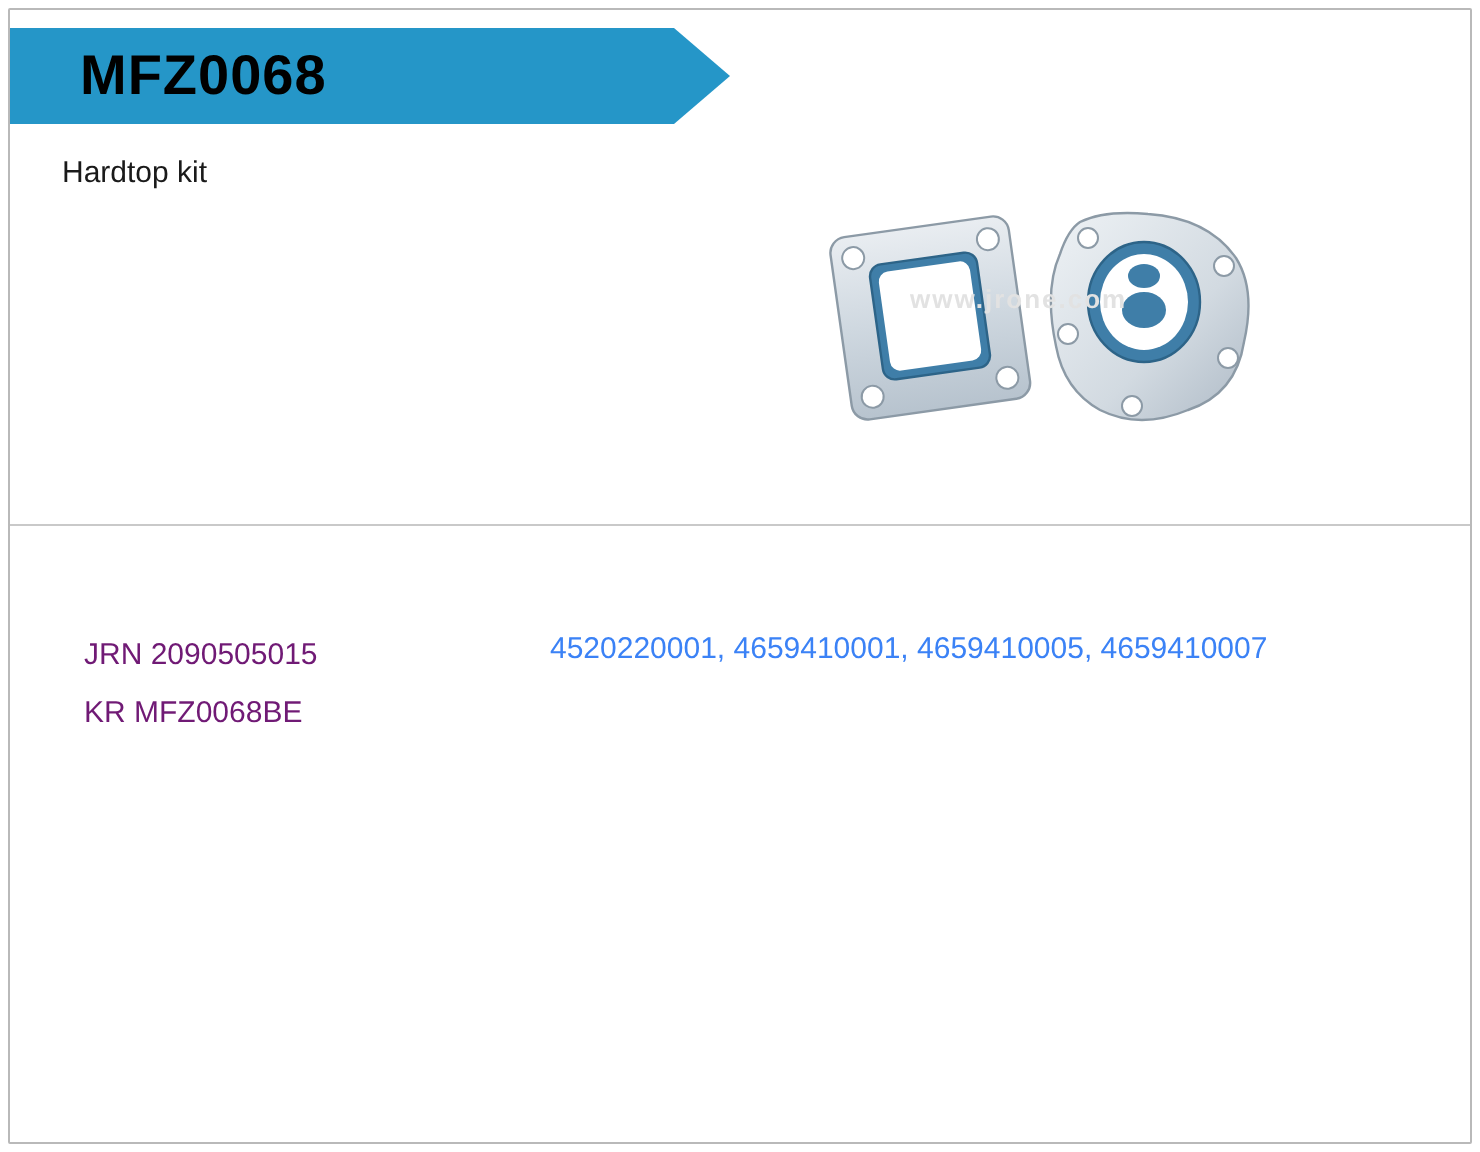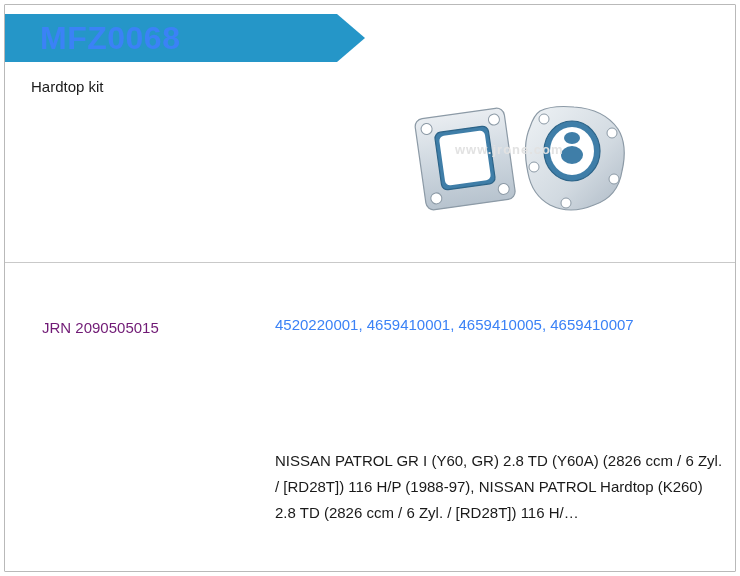--- a/index.html
+++ b/index.html
@@ -40,23 +40,23 @@
     position: absolute;
     left: 0;
     top: 0;
     width: 100%;
     height: 100%;
   }
   .banner-title {
     position: absolute;
     left: 35px;
     top: 9px;
-    font-size: 32px;
+    font-size: 28px;
     font-weight: bold;
-    color: #3b82f6;
+    color: #000000;
     letter-spacing: 0.5px;
     line-height: 30px;
     white-space: nowrap;
   }
   
   .subtitle {
     position: absolute;
     left: 31px;
     top: 78px;
     font-size: 15px;
@@ -182,19 +182,19 @@
       </g>
     </svg>
   </div>
 
   <div class="watermark">www.jrone.com</div>
 
   <div class="divider"></div>
 
   <div class="codes">
     <div class="code-line">JRN 2090505015</div>
+    <div class="code-line">KR MFZ0068BE</div>
   </div>
 
   <div class="oe-numbers">4520220001, 4659410001, 4659410005, 4659410007</div>
 
-  <div class="applications">NISSAN PATROL GR I (Y60, GR) 2.8 TD (Y60A) (2826 ccm / 6 Zyl. / [RD28T]) 116 H/P (1988-97), NISSAN PATROL Hardtop (K260) 2.8 TD (2826 ccm / 6 Zyl. / [RD28T]) 116 H/…</div>
 
 </div>
 
 </body></html>

